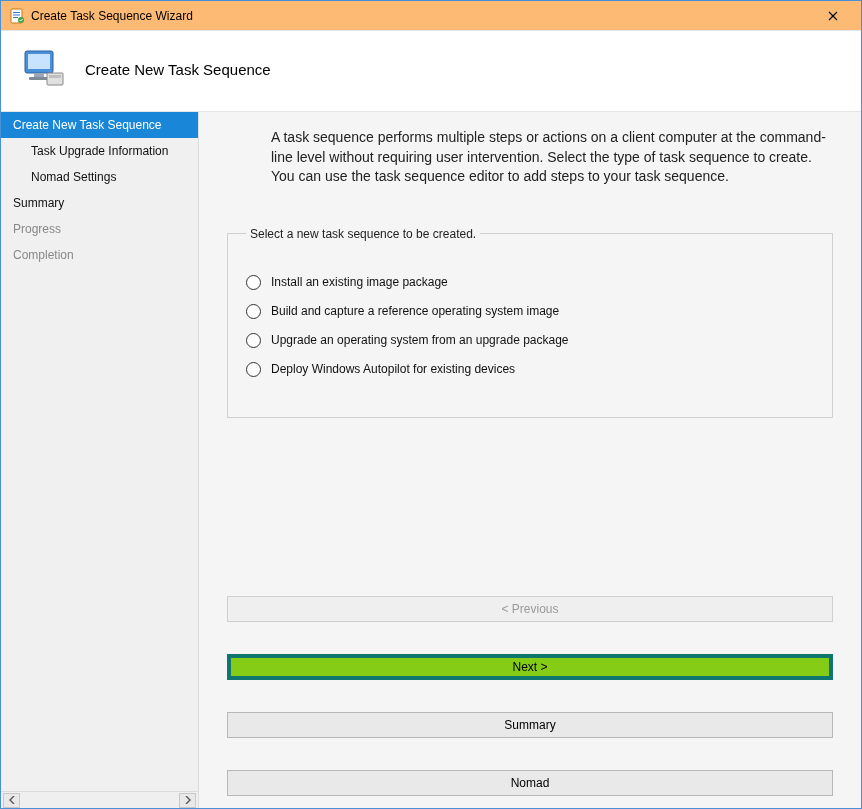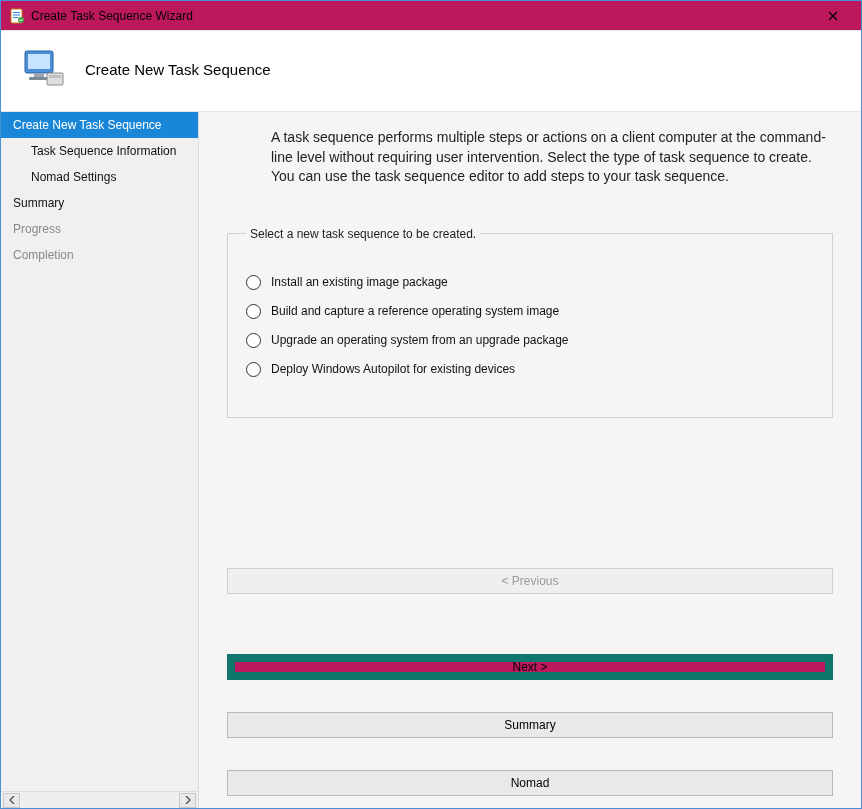--- a/index.html
+++ b/index.html
@@ -14,21 +14,21 @@
       display: flex;
       flex-direction: column;
       color: #000;
     }
     
     .titlebar {
       height: 30px;
       display: flex;
       align-items: center;
       padding: 0 8px;
-      background: #be185d;
+      background: #fdba74;
       border-bottom: 1px solid #e5e5e5;
     }
     .titlebar .title-icon {
       width: 16px; height: 16px;
       margin-right: 6px;
       display: inline-flex;
     }
     .titlebar .title-text {
       flex: 1;
       font-size: 12px;
@@ -192,23 +192,22 @@
       justify-content: center;
       cursor: default;
       color: #000;
     }
     .btn.disabled {
       color: #9a9a9a;
       background: #efefef;
       border-color: #cfcfcf;
     }
     .btn.primary {
-      border: 8px solid #0f766e;
-      background: #be185d;
-      margin-top: 28px;
+      border: 4px solid #0f766e;
+      background: #84cc16;
     }
   </style>
 </head>
 <body>
 
 <div class="titlebar">
   <span class="title-icon">
     <svg viewBox="0 0 16 16" width="16" height="16">
       <rect x="2" y="1" width="11" height="14" rx="1" fill="#fff" stroke="#c27b14" stroke-width="1"></rect>
       <rect x="4" y="4" width="7" height="1" fill="#2b7de0"></rect>
@@ -238,21 +237,21 @@
     </svg>
   </span>
   <div class="header-title">Create New Task Sequence</div>
 </div>
 
 <div class="main">
 
   <div class="sidebar">
     <div class="side-items" id="side-items">
         <div class="side-item level1 selected">Create New Task Sequence</div>
-        <div class="side-item level2">Task Sequence Information</div>
+        <div class="side-item level2">Task Upgrade Information</div>
         <div class="side-item level2">Nomad Settings</div>
         <div class="side-item level1">Summary</div>
         <div class="side-item level1 disabled">Progress</div>
         <div class="side-item level1 disabled">Completion</div>
       </div>
     <div class="side-scroll">
       <div class="scroll-arrow">
         <svg viewBox="0 0 6 8" width="6" height="8">
             <path d="M5 0 L1 4 L5 8" stroke="#555" fill="none" stroke-width="1.4"></path>
           </svg>

